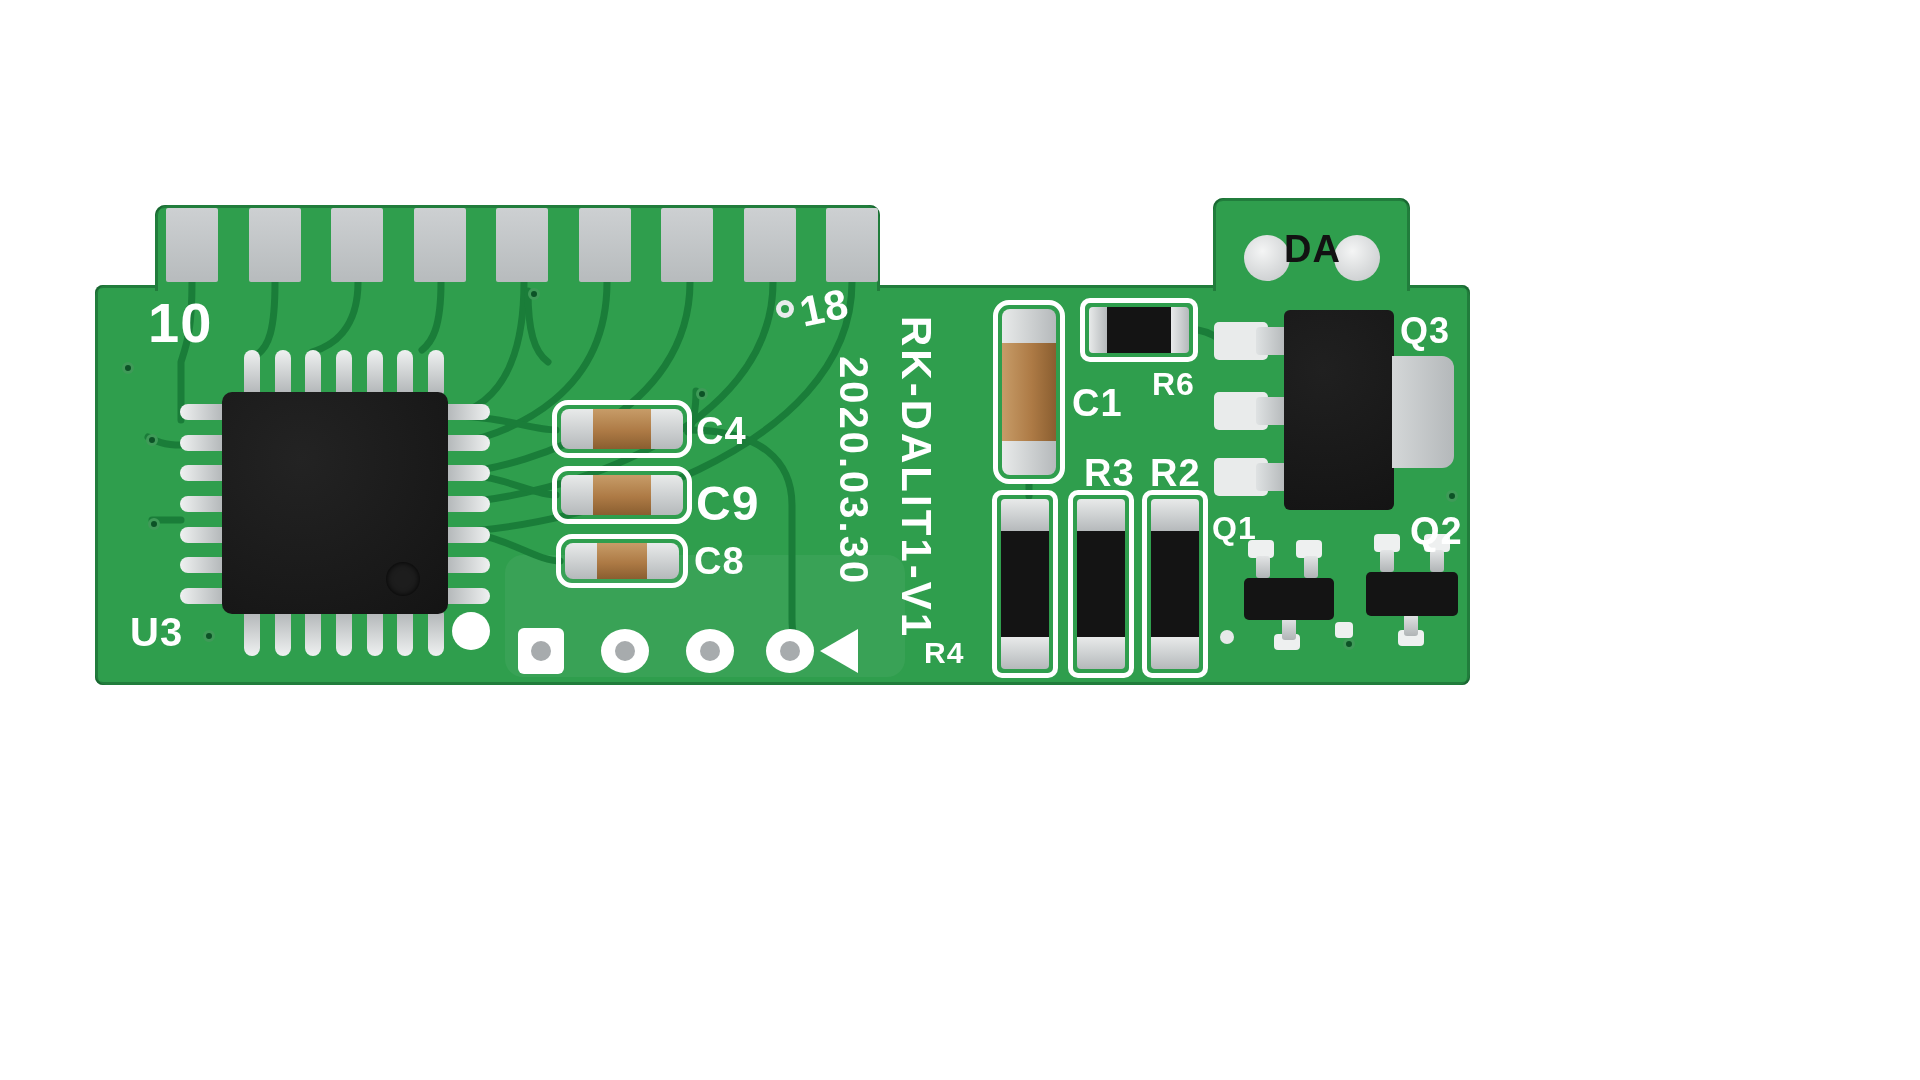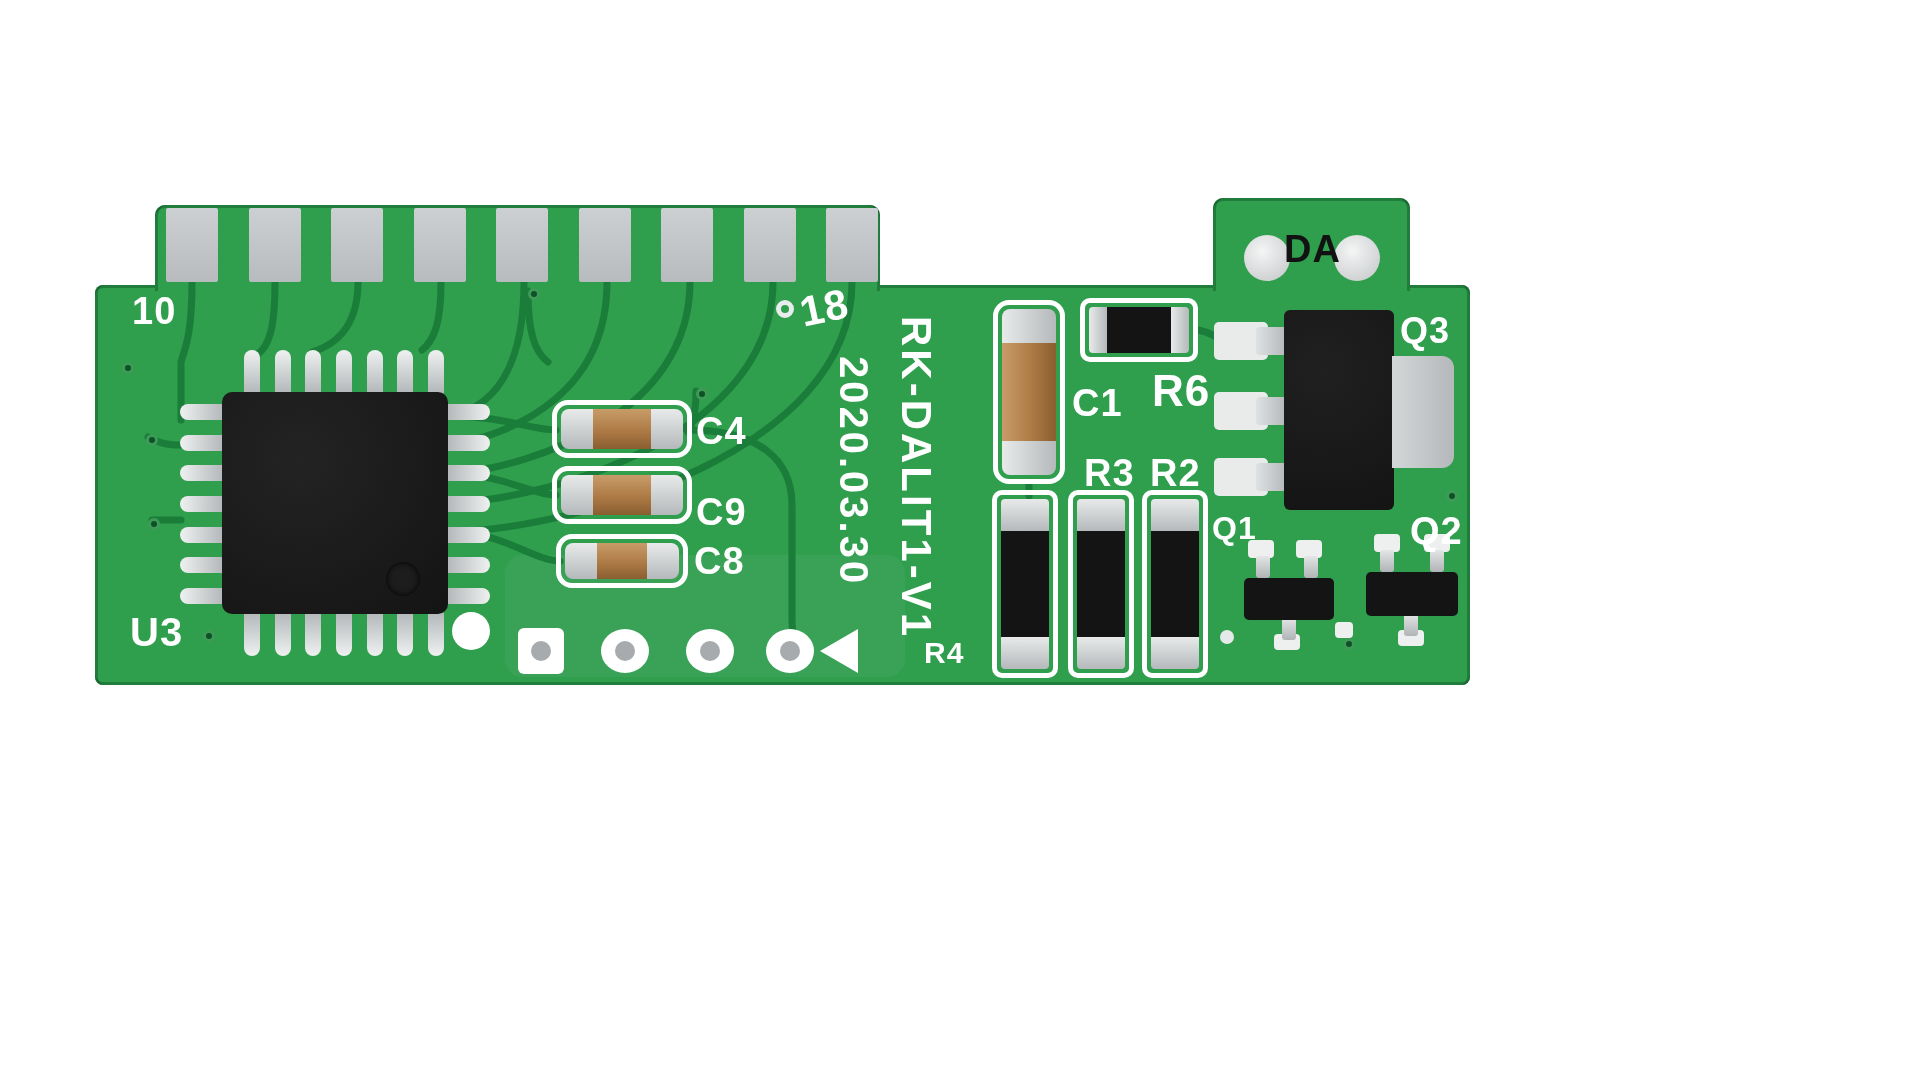--- a/index.html
+++ b/index.html
@@ -290,30 +290,30 @@
   <div class="via" style="left:146px;top:434px"></div>
   <div class="via" style="left:148px;top:518px"></div>
   <div class="via" style="left:203px;top:630px"></div>
   <div class="via" style="left:528px;top:288px"></div>
   <div class="via" style="left:696px;top:388px"></div>
   <div class="via" style="left:1343px;top:638px"></div>
   <div class="via" style="left:1446px;top:490px"></div>
   <div class="via-light" style="left:1220px;top:630px"></div>
   <div class="ring" style="left:776px;top:300px"></div>
 
-  <div class="lbl" style="left:132px;top:290px;font-size:38px">10</div>
+  <div class="lbl" style="left:148px;top:290px;font-size:56px">10</div>
   <div class="lbl" style="left:800px;top:284px;font-size:42px;transform:rotate(-12deg)">18</div>
   <div class="lbl vtext" style="left:892px;top:316px;font-size:42px;height:340px">RK-DALIT1-V1</div>
   <div class="lbl vtext" style="left:831px;top:356px;font-size:40px;height:260px">2020.03.30</div>
   <div class="lbl" style="left:130px;top:610px;font-size:40px">U3</div>
   <div class="lbl" style="left:696px;top:410px;font-size:38px">C4</div>
-  <div class="lbl" style="left:696px;top:491px;font-size:38px">C9</div>
+  <div class="lbl" style="left:696px;top:476px;font-size:48px">C9</div>
   <div class="lbl" style="left:694px;top:540px;font-size:38px">C8</div>
   <div class="lbl" style="left:1072px;top:382px;font-size:38px">C1</div>
-  <div class="lbl" style="left:1152px;top:366px;font-size:44px">R6</div>
+  <div class="lbl" style="left:1152px;top:366px;font-size:32px">R6</div>
   <div class="lbl" style="left:1084px;top:452px;font-size:38px">R3</div>
   <div class="lbl" style="left:1150px;top:452px;font-size:38px">R2</div>
   <div class="lbl" style="left:924px;top:636px;font-size:30px">R4</div>
   <div class="lbl" style="left:1212px;top:510px;font-size:32px">Q1</div>
   <div class="lbl" style="left:1410px;top:510px;font-size:38px">Q2</div>
   <div class="lbl" style="left:1400px;top:310px;font-size:36px">Q3</div>
   <div class="lbl dark" style="left:1284px;top:228px;font-size:38px">DA</div>
 
 </div>
 

